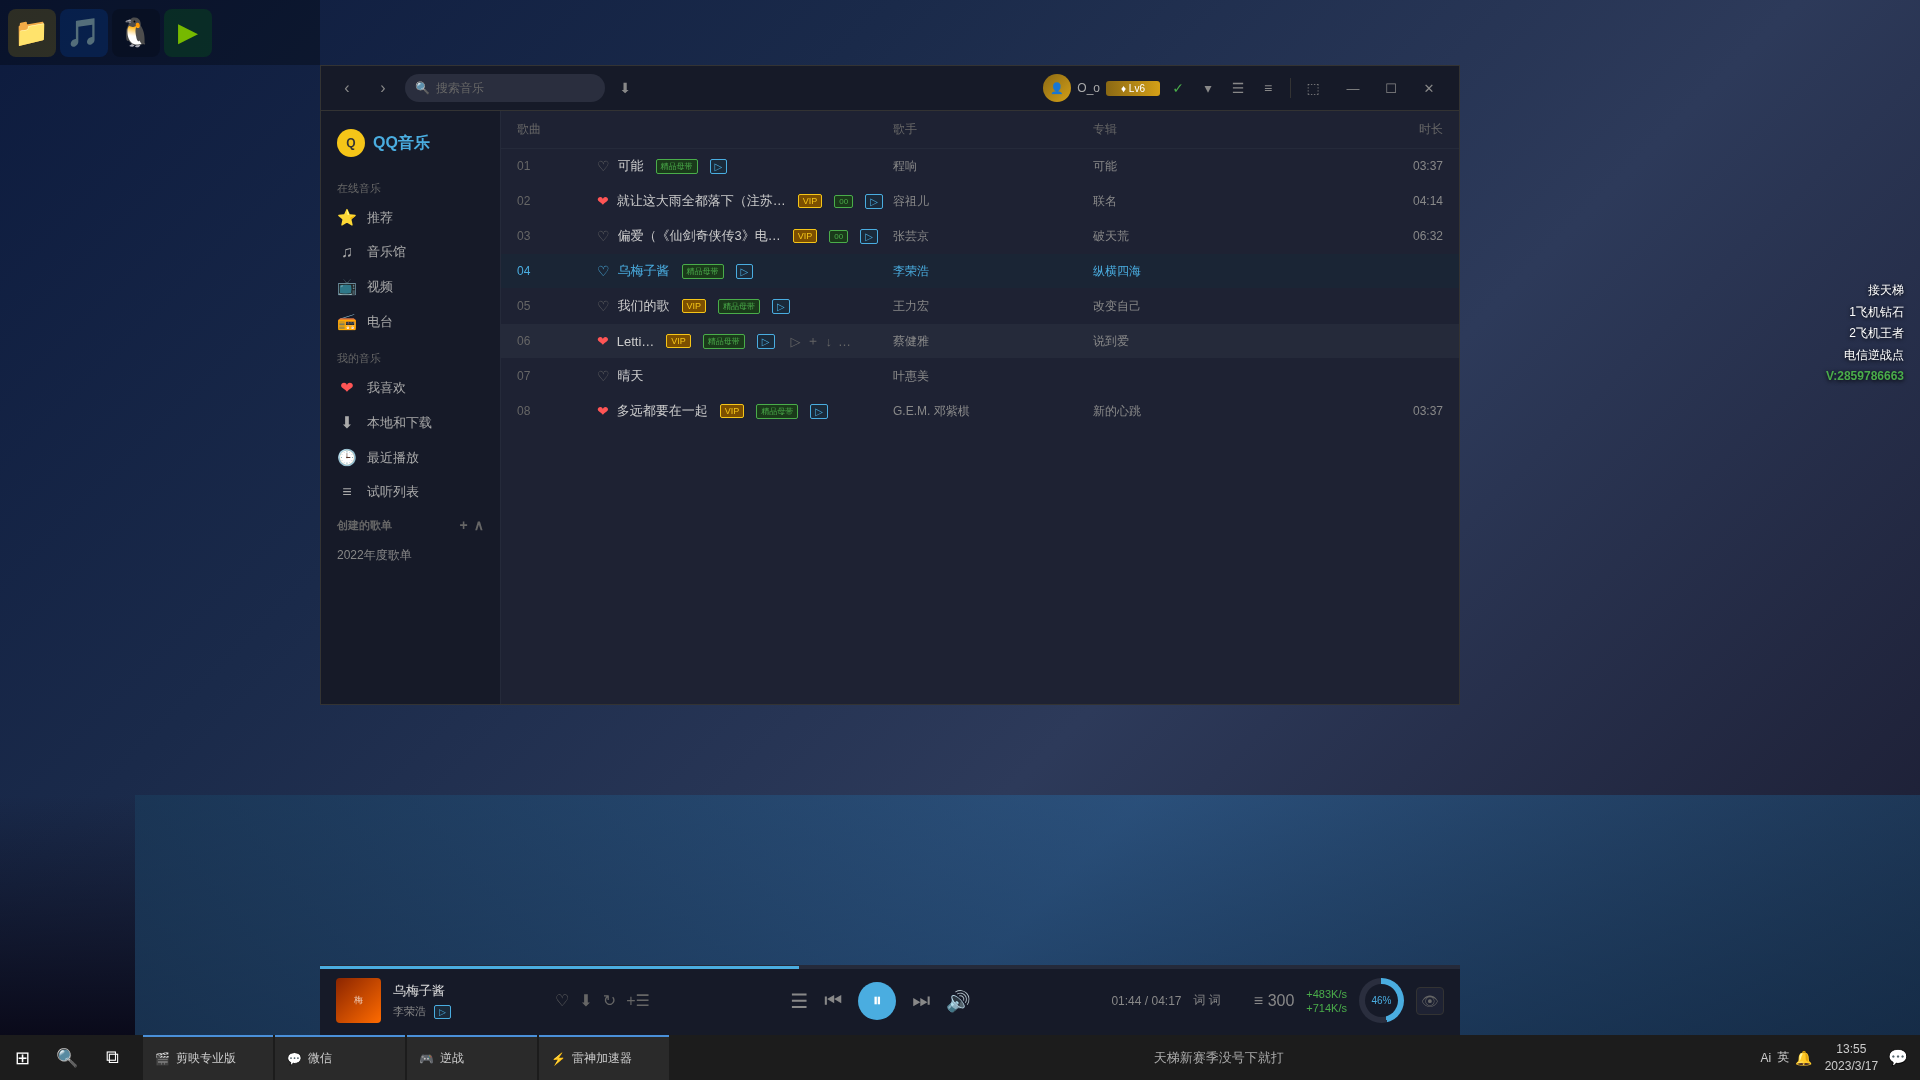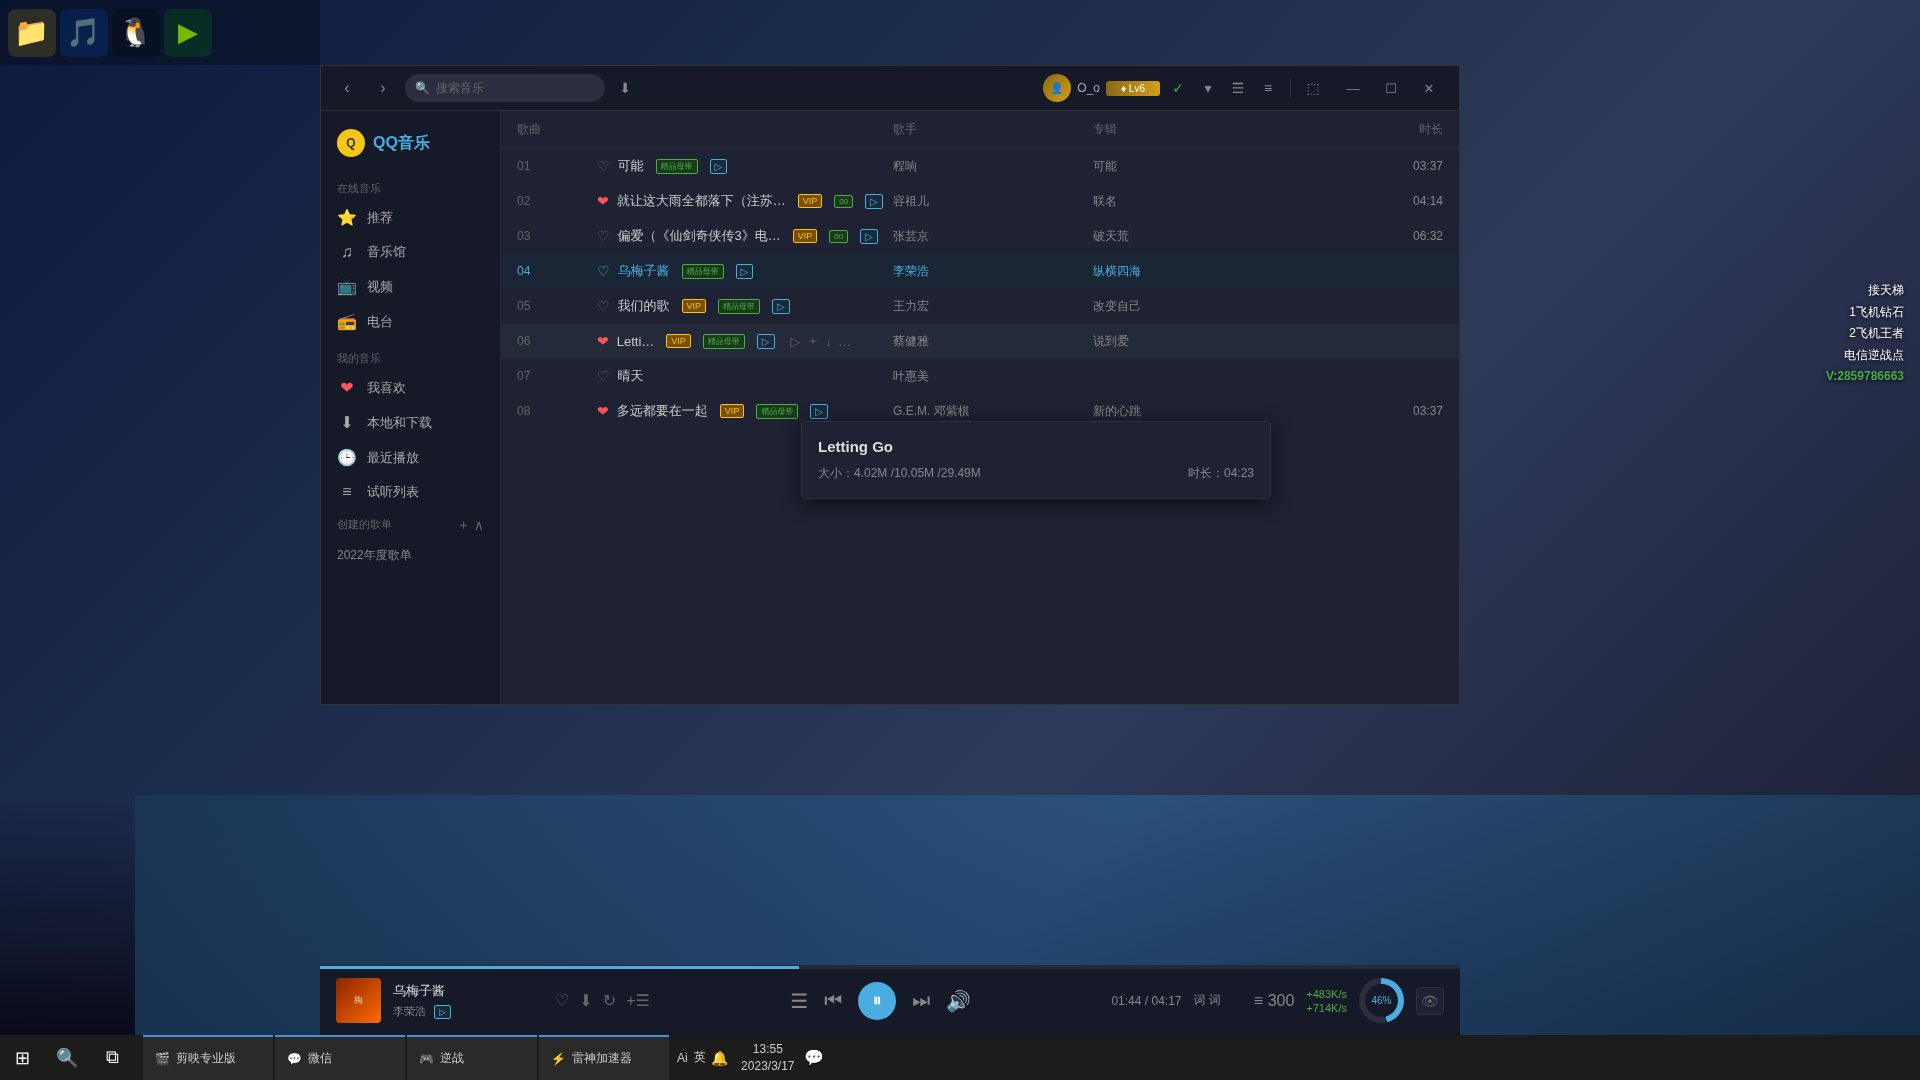--- a/index.html
+++ b/index.html
@@ -256,23 +256,24 @@
     }
 
     .my-music-label {
       font-size: 11px;
       color: #666;
       padding: 12px 16px 4px;
     }
 
     .playlist-header {
       display: flex;
-      align-items: flex-start;
+      align-items: flex-end;
       justify-content: space-between;
       padding: 8px 16px;
+      font-weight: bold;
     }
 
     .playlist-label {
       font-size: 11px;
       color: #666;
     }
 
     .playlist-actions {
       display: flex;
       gap: 6px;
@@ -840,27 +841,20 @@
             <span class="badge badge-jpin">精品母带</span>
             <span class="badge badge-play">▷</span>
           </div>
           <span class="song-artist">G.E.M. 邓紫棋</span>
           <span class="song-album">新的心跳</span>
           <span class="song-duration">03:37</span>
         </div>
 
       </div>
 
-      <div class="tooltip-popup">
-        <div class="tooltip-title">Letting Go</div>
-        <div class="tooltip-info">
-          <span>大小：4.02M /10.05M /29.49M</span>
-          <span>时长：04:23</span>
-        </div>
-      </div>
 
     </div>
   </div>
 </div>
 
 <div class="player-bar">
 
   <div class="progress-bar-container">
     <div class="progress-bar-fill"></div>
   </div>
@@ -950,20 +944,23 @@
     <div class="taskbar-app">
       <span>🎮</span>
       <span class="tbar-label">逆战</span>
     </div>
     <div class="taskbar-app">
       <span>⚡</span>
       <span class="tbar-label">雷神加速器</span>
     </div>
   </div>
 
+  <div class="taskbar-center">
+    <span class="taskbar-ad-text">天梯新赛季没号下就打</span>
+  </div>
 
   <div class="taskbar-systray">
     <span style="font-size:12px;color:#ccc;">Ai</span>
     <span style="font-size:12px;color:#ccc;">英</span>
     <span style="font-size:14px;color:#aaa;">🔔</span>
   </div>
 
   <div class="taskbar-right">
     <div class="taskbar-time">
       <div>13:55</div>

